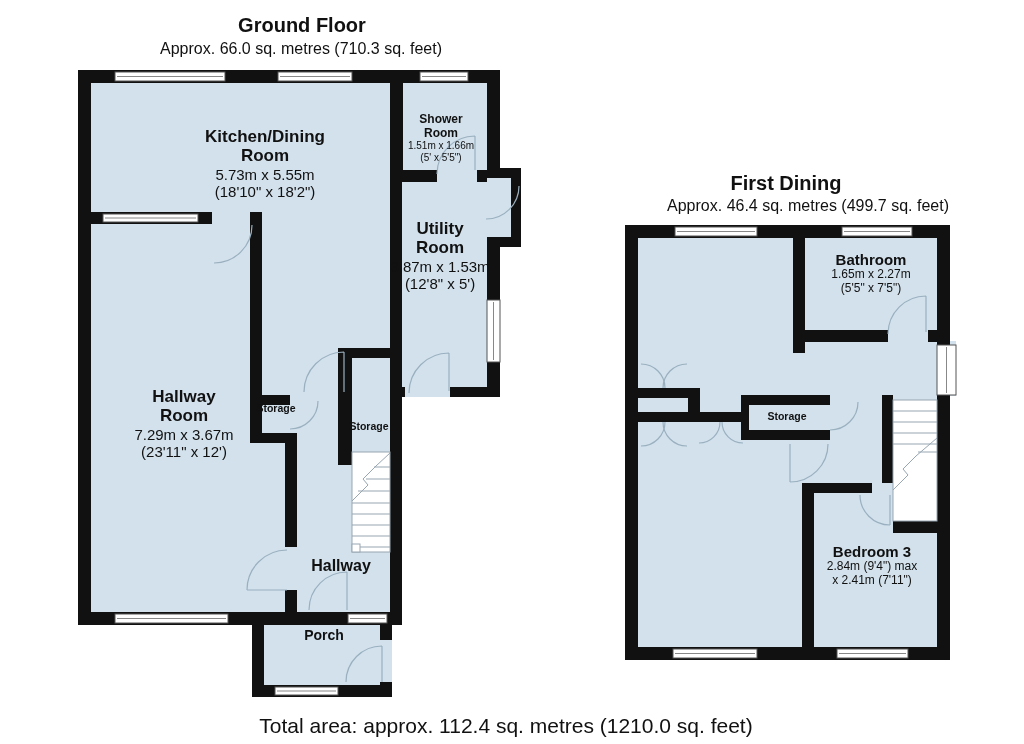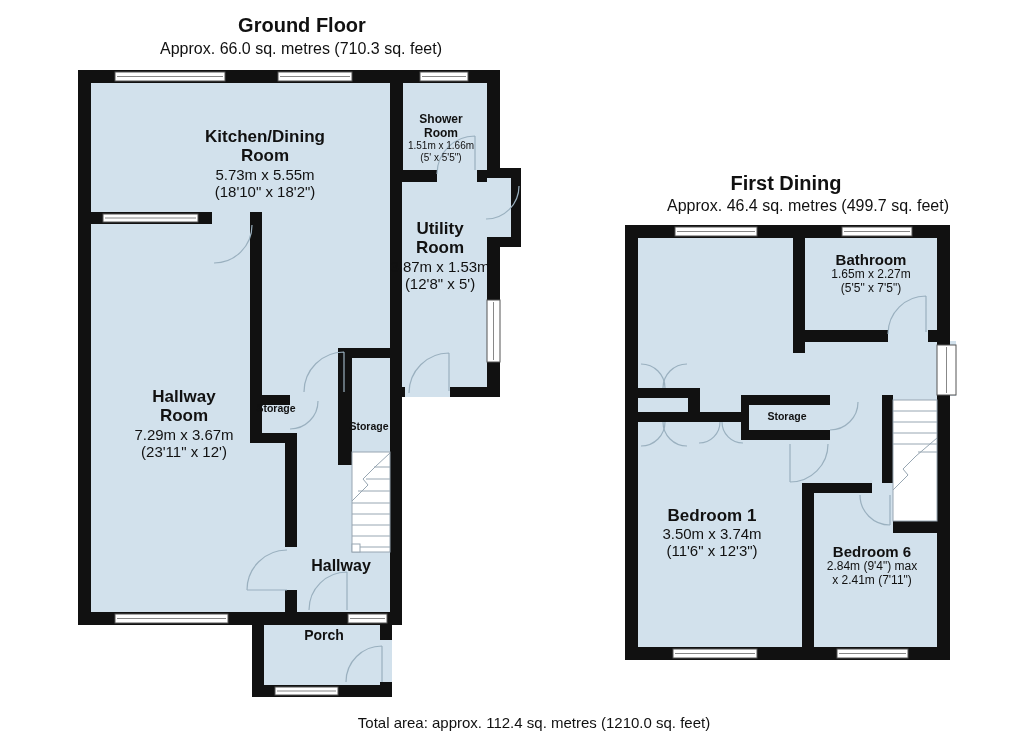--- a/index.html
+++ b/index.html
@@ -18,21 +18,21 @@
   .nm{display:block;font-weight:bold;}
   .dm{display:block;}
   .sz17 .nm{font-size:17px;} .sz17 .dm{font-size:15px;}
   .sz15 .nm{font-size:15px;} .sz15 .dm{font-size:12px;}
   .sz12 .nm{font-size:12px;} .sz12 .dm{font-size:10px;}
   .szS  .nm{font-size:10.5px;}
   .hallway-lbl{font-size:16px;font-weight:bold;}
   .porch-lbl{font-size:14px;font-weight:bold;}
   .floor-title{font-size:20px;font-weight:bold;}
   .floor-sub{font-size:16px;}
-  .footer-lbl{font-size:15px;margin-left:28px;}
+  .footer-lbl{font-size:21px;}
 </style>
 </head>
 <body>
 
 <div id="canvas">
 
   <svg width="1024" height="744" viewBox="0 0 1024 744">
 
     <g>
       <polygon class="room" points="78,70 500,70 500,168 521,168 521,247 500,247 500,397 402,397 402,625 392,625 392,697 252,697 252,625 78,625"></polygon>
@@ -250,27 +250,22 @@
   <div class="lbl sz15" style="left:871px;top:251px;">
     <span class="nm">Bathroom</span>
     <span class="dm">1.65m x 2.27m</span>
     <span class="dm">(5'5" x 7'5")</span>
   </div>
 
   <div class="lbl szS" style="left:787px;top:411px;">
     <span class="nm">Storage</span>
   </div>
 
-  <div class="lbl sz17" style="left:712px;top:506px;">
-    <span class="nm">Bedroom 1</span>
-    <span class="dm">3.50m x 3.74m</span>
-    <span class="dm">(11'6" x 12'3")</span>
-  </div>
 
   <div class="lbl sz15" style="left:872px;top:543px;">
-    <span class="nm">Bedroom 6</span>
+    <span class="nm">Bedroom 3</span>
     <span class="dm">2.84m (9'4") max</span>
     <span class="dm">x 2.41m (7'11")</span>
   </div>
 
   <div class="lbl footer-lbl" style="left:506px;top:714px;">Total area: approx. 112.4 sq. metres (1210.0 sq. feet)</div>
 
 </div>
 
 </body></html>

